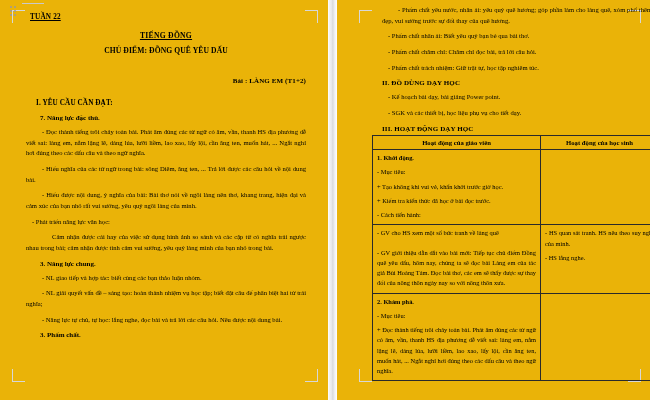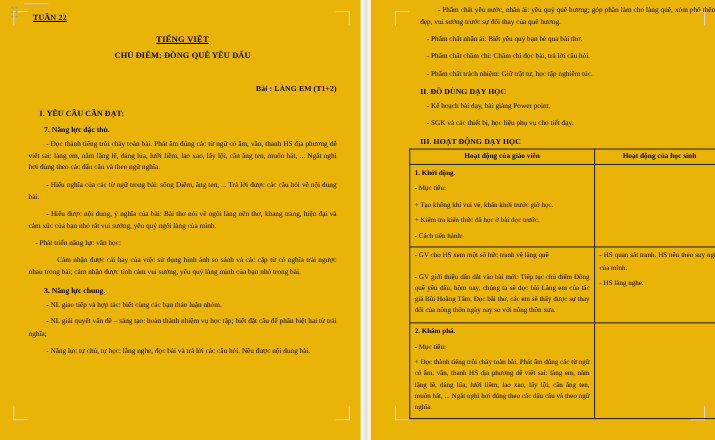--- a/index.html
+++ b/index.html
@@ -222,41 +222,42 @@
       <i></i>
       <i></i>
     </div>
     <div class="handle-rule"></div>
 
     <div class="content-left">
 
       <div class="week-tag">TUẦN 22</div>
 
       <div class="title-block">
-        <div class="t-main">TIẾNG VIỆT</div>
+        <div class="t-main">TIẾNG ĐỒNG</div>
         <div class="t-sub">CHỦ ĐIỂM: ĐỒNG QUÊ YÊU DẤU</div>
         <div class="t-lesson">Bài : LÀNG EM (T1+2)</div>
       </div>
 
       <div class="h1">I. YÊU CẦU CẦN ĐẠT:</div>
 
       <div class="h2">7. Năng lực đặc thù.</div>
 
       <p class="body">- Đọc thành tiếng trôi chảy toàn bài. Phát âm đúng các từ ngữ có âm, vần, thanh HS địa phương dễ viết sai: làng em, nằm lặng lẽ, dáng lúa, lưỡi liềm, lao xao, lấy lội, cần ăng ten, muốn hát, ... Ngắt nghỉ hơi đúng theo các dấu câu và theo ngữ nghĩa.</p>
       <p class="body">- Hiểu nghĩa của các từ ngữ trong bài: sông Diêm, ăng ten, ... Trả lời được các câu hỏi về nội dung bài.</p>
       <p class="body">- Hiểu được nội dung, ý nghĩa của bài: Bài thơ nói về ngôi làng nên thơ, khang trang, hiện đại và cảm xúc của bạn nhỏ rất vui sướng, yêu quý ngôi làng của mình.</p>
       <p class="body noind">- Phát triển năng lực văn học:</p>
       <p class="body deepind">Cảm nhận được cái hay của việc sử dụng hình ảnh so sánh và các cặp từ có nghĩa trái ngược nhau trong bài; cảm nhận được tình cảm vui sướng, yêu quý làng mình của bạn nhỏ trong bài.</p>
 
       <div class="h2">3. Năng lực chung.</div>
 
       <p class="body">- NL giao tiếp và hợp tác: biết cùng các bạn thảo luận nhóm.</p>
       <p class="body">- NL giải quyết vấn đề – sáng tạo: hoàn thành nhiệm vụ học tập; biết đặt câu để phân biệt hai từ trái nghĩa;</p>
       <p class="body">- Năng lực tự chủ, tự học: lắng nghe, đọc bài và trả lời các câu hỏi. Nêu được nội dung bài.</p>
 
+      <div class="h2">3. Phẩm chất.</div>
     </div>
   </div>
 
   <div class="gutter" style="left:328px;"></div>
 
   <div class="page page-right">
 
     <div class="corner tl" style="left:22px;  top:10px;"></div>
     <div class="corner tr" style="right:9px;  top:10px;"></div>
     <div class="corner bl" style="left:22px;  bottom:18px;"></div>

